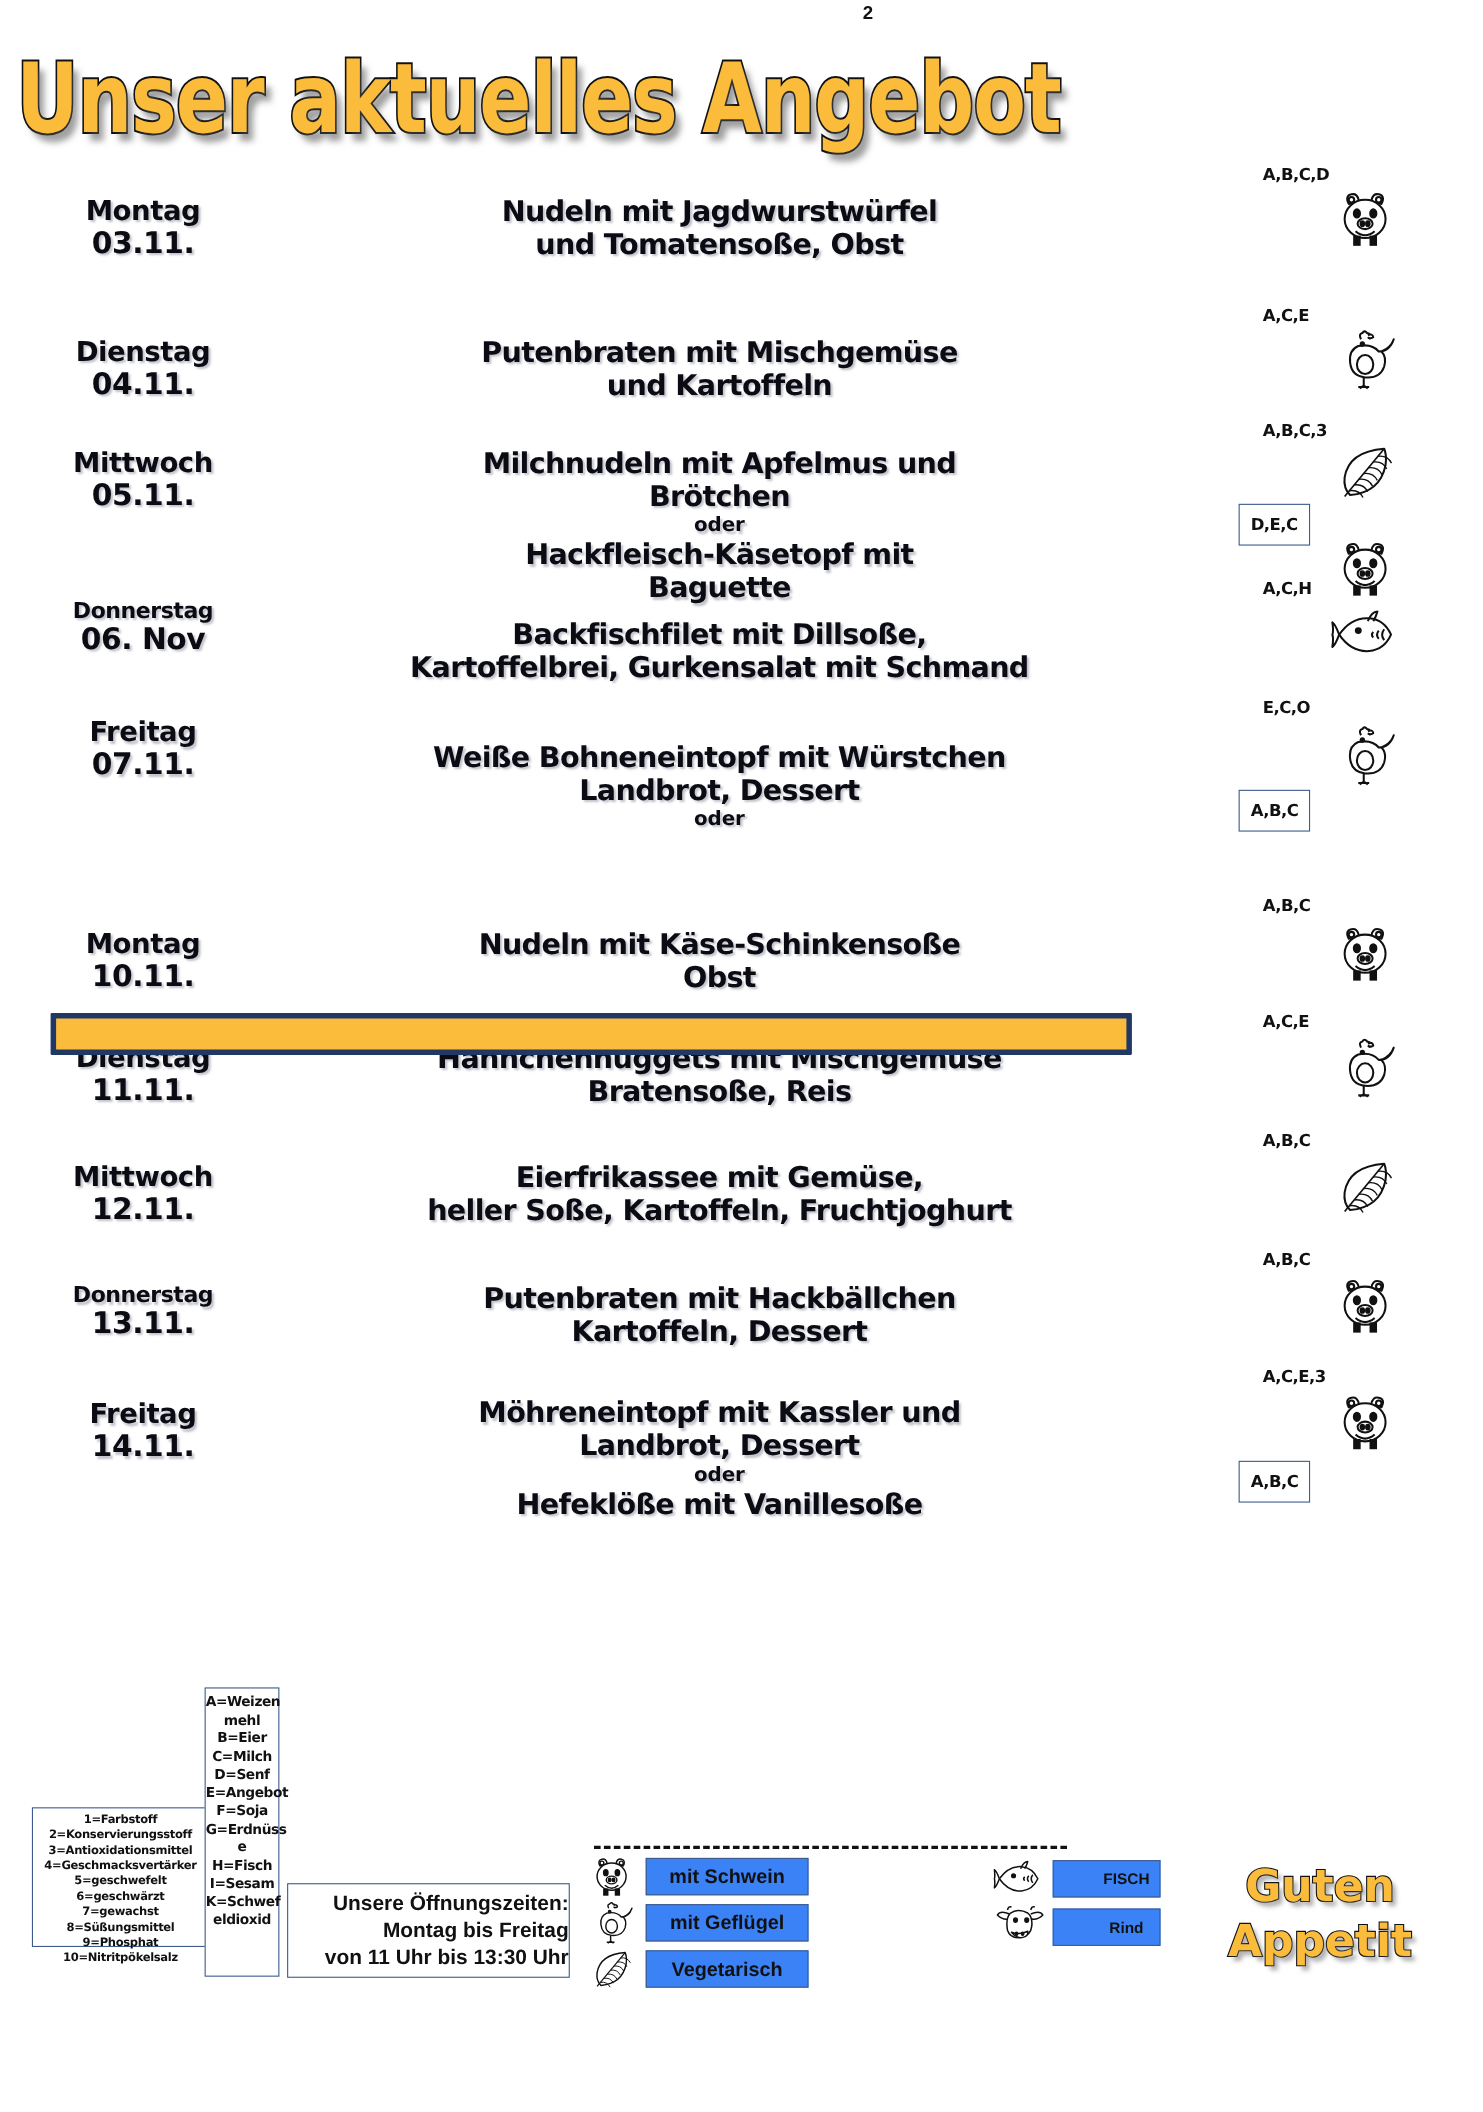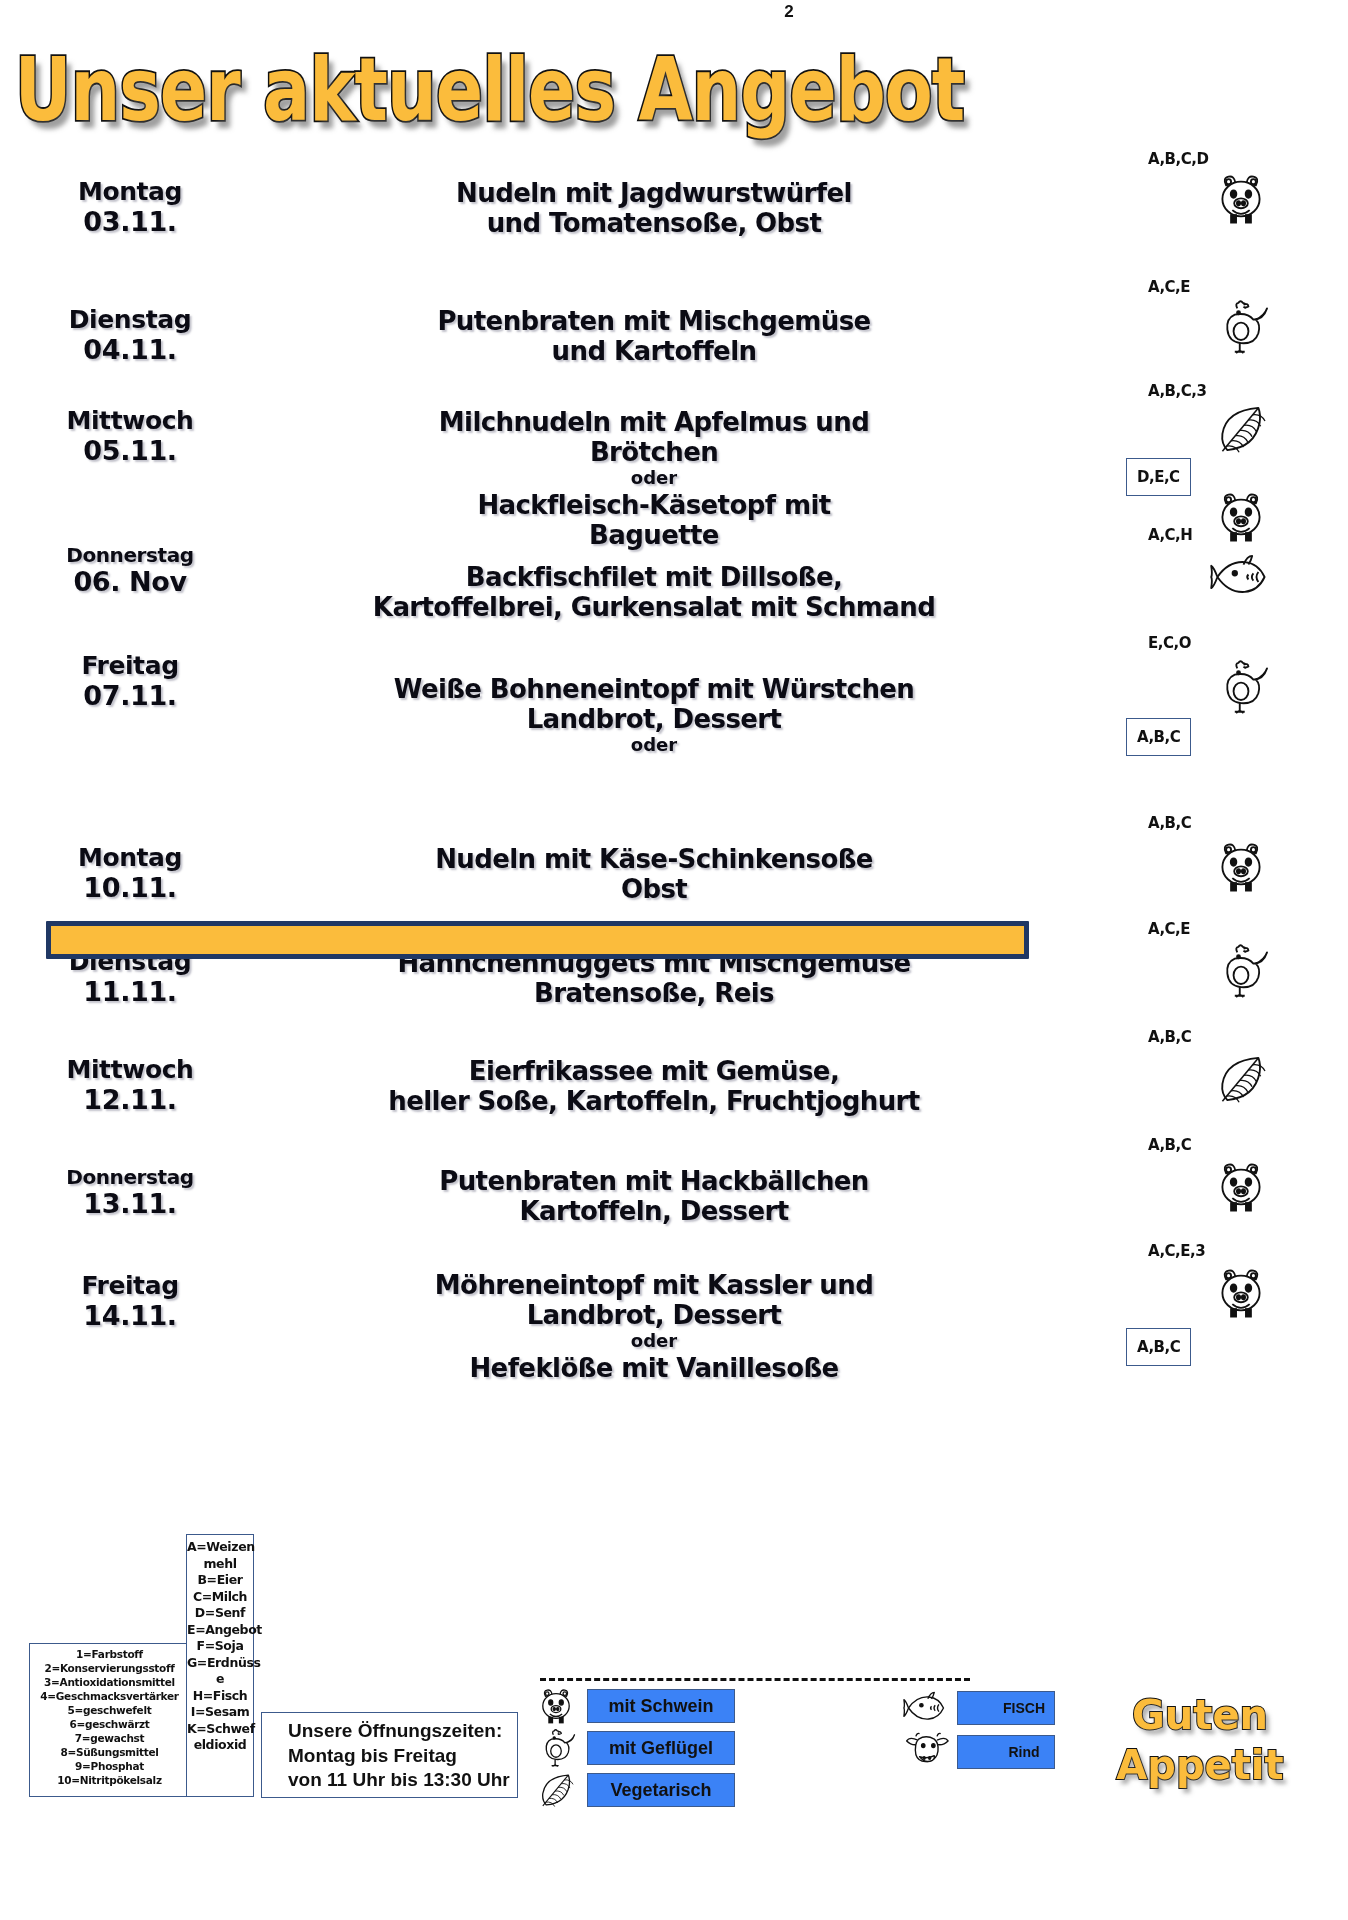--- a/index.html
+++ b/index.html
@@ -120,21 +120,21 @@
     width:983px; height:38px;
     background:#FBBC3C;
     border:5px solid #203864;
     border-radius:1px;
   }
 
   
   .legend-nums{
     position:absolute;
     left:29px; top:1643px;
-    width:161px; height:154px;
+    width:161px; height:127px;
     border:1.5px solid #3C5A8C;
     background:#fff;
     text-align:center;
     font-family:"DejaVu Sans", sans-serif;
     font-weight:bold;
     font-size:10.5px;
     color:#111;
     line-height:1.33;
     padding-top:4px;
     letter-spacing:-0.3px;
@@ -153,28 +153,27 @@
     line-height:1.32;
     padding-top:4px;
     letter-spacing:-0.4px;
   }
   .hours{
     position:absolute;
     left:261px; top:1712px;
     width:257px; height:86px;
     border:1.5px solid #3C5A8C;
     background:#fff;
-    text-align:left;
+    text-align:right;
     font-family:"Liberation Sans", sans-serif;
     font-weight:bold;
     font-size:19px;
     color:#111;
     line-height:1.30;
     padding-top:6px;
-    padding-left:26px;
   }
   .dashline{
     position:absolute;
     left:540px; top:1678px;
     width:430px; height:0;
     border-top:3px dashed #111;
   }
   .icon-legend{
     position:absolute;
     left:525px; top:1688px;

